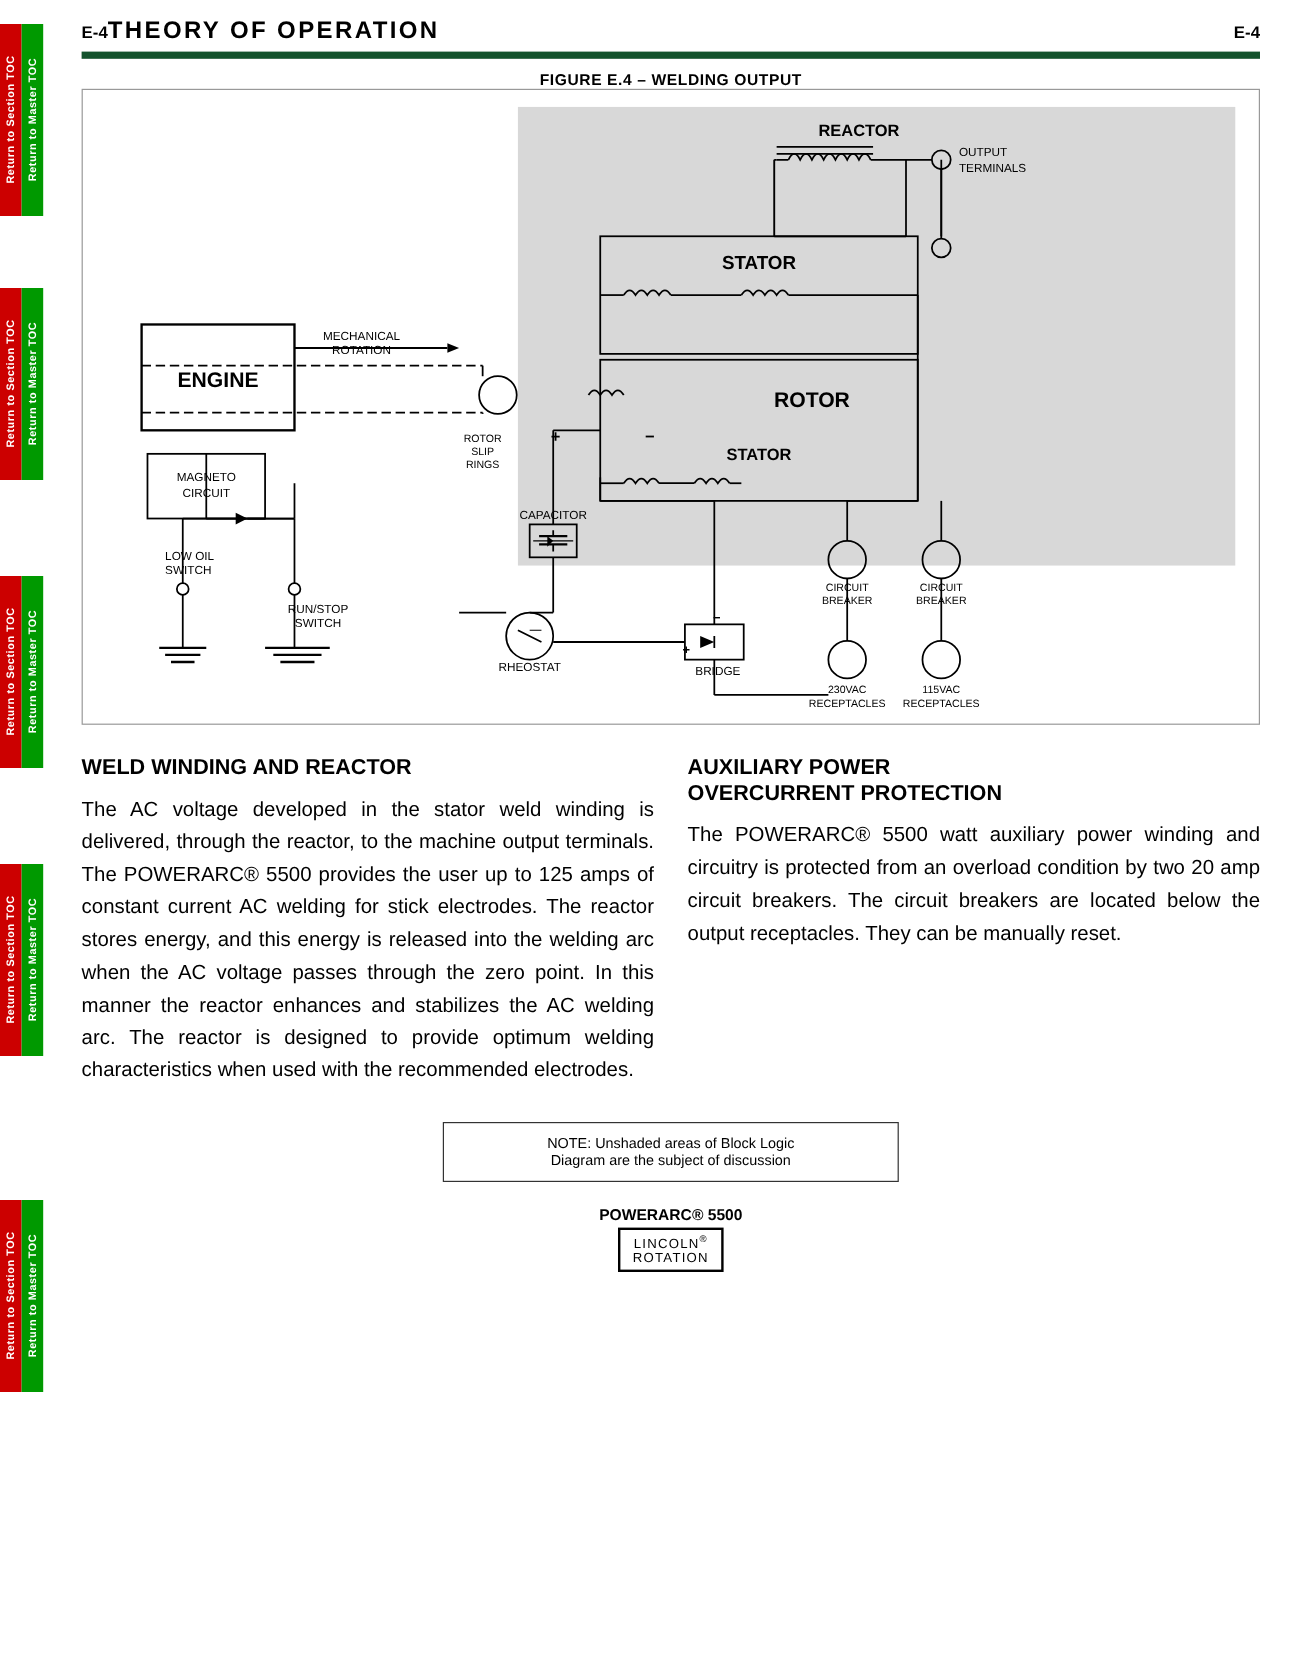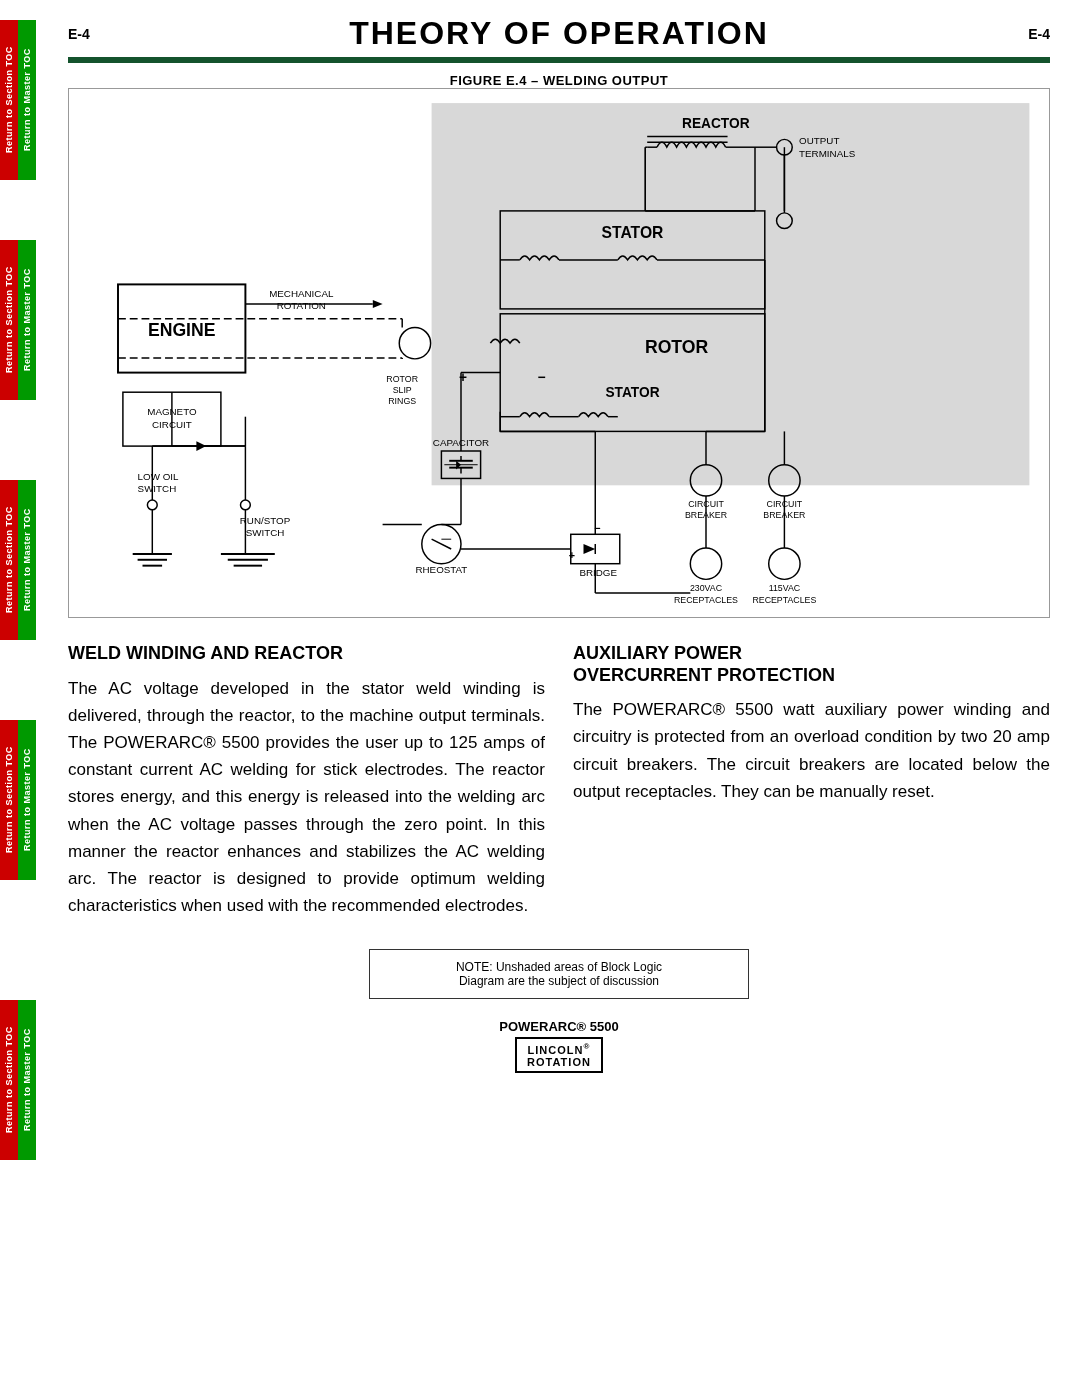--- a/index.html
+++ b/index.html
@@ -63,23 +63,23 @@
       justify-content: space-between;
       border-bottom: 6px solid #14532d;
       padding-bottom: 5px;
       margin-bottom: 10px;
     }
     .page-number-left {
       font-size: 14px;
       font-weight: bold;
     }
     .page-title {
-      font-size: 32px;
-      font-weight: bold;
-      text-align: center;
+      font-size: 20px;
+      font-weight: bold;
+      text-align: left;
       flex: 1;
       letter-spacing: 2px;
     }
     .page-number-right {
       font-size: 14px;
       font-weight: bold;
     }
 
     
     .figure-title {
@@ -138,21 +138,21 @@
     .page-footer {
       text-align: center;
       font-size: 13px;
       font-weight: bold;
     }
     .lincoln-logo {
       display: inline-block;
       border: 2px solid #000;
       padding: 3px 10px;
       font-size: 11px;
-      font-weight: bold;
+      font-weight: normal;
       letter-spacing: 1px;
       margin-top: 3px;
     }
     .lincoln-logo .registered {
       font-size: 8px;
       vertical-align: super;
     }
   </style>
 </head>
 <body>

